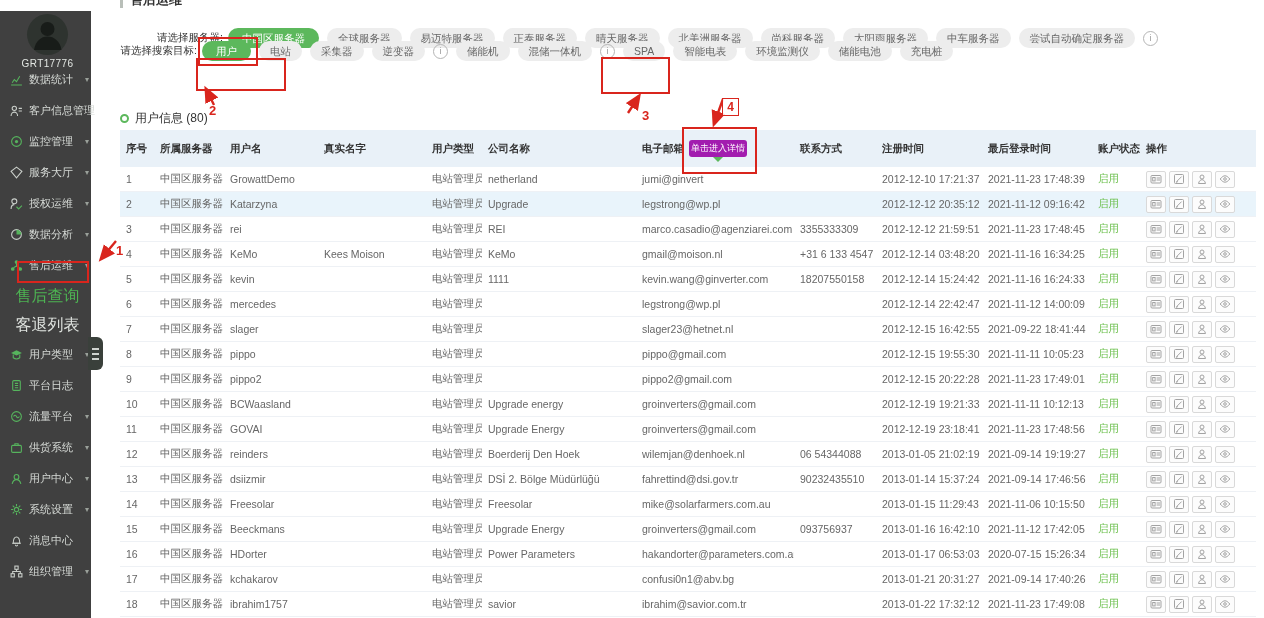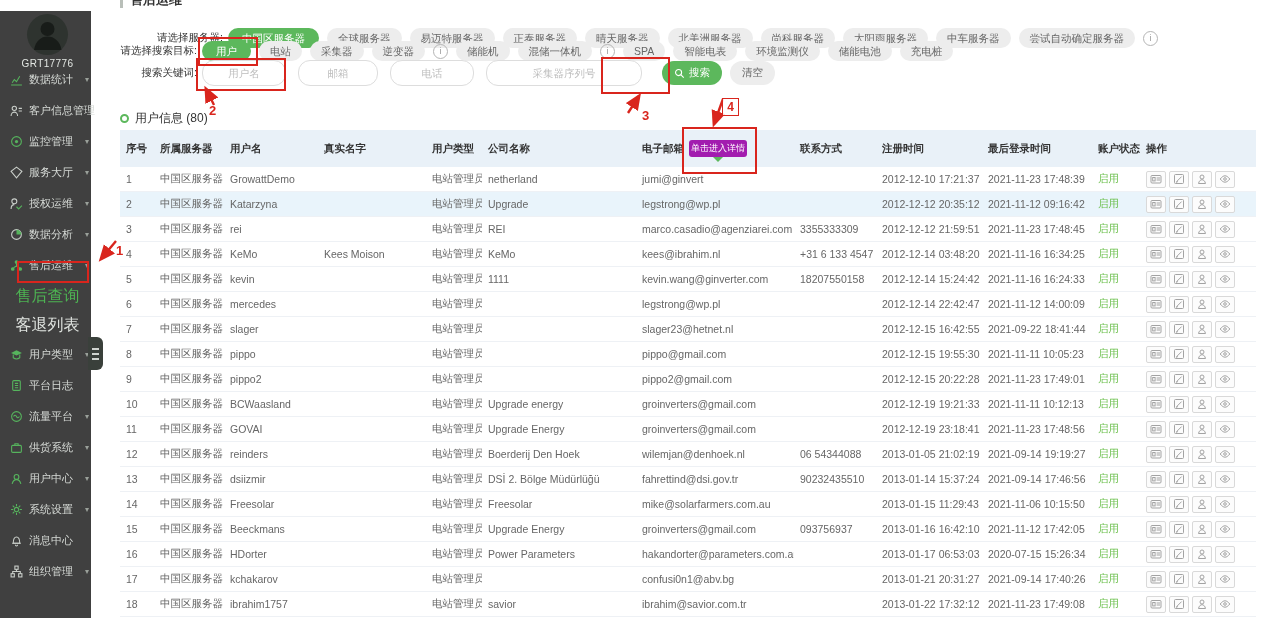--- a/index.html
+++ b/index.html
@@ -275,37 +275,20 @@
           <span class="chip">混储一体机</span>
           <i class="info">i</i>
           <span class="chip">SPA</span>
           <span class="chip">智能电表</span>
           <span class="chip">环境监测仪</span>
           <span class="chip">储能电池</span>
           <span class="chip">充电桩</span>
         </div>
     </div>
 
-    <div class="frow" id="row-keywords">
-      <div class="flabel">搜索关键词:</div>
-      <div class="chips" id="keyword-inputs">
-          <input class="kinput" placeholder="用户名" style="width: 78px;">
-          <input class="kinput" placeholder="邮箱" style="width: 74px;">
-          <input class="kinput" placeholder="电话" style="width: 78px;">
-          <input class="kinput" placeholder="采集器序列号" style="width: 150px;">
-        </div>
-      <button class="btn-search">
-        <svg width="11" height="11" viewBox="0 0 12 12">
-          <circle cx="5" cy="5" r="3.3" stroke="#fff" fill="none" stroke-width="1.2"></circle>
-          <path d="M7.6 7.6l3 3" stroke="#fff" stroke-width="1.2"></path>
-        </svg>
-        <span>搜索</span>
-      </button>
-      <button class="btn-clear">清空</button>
-    </div>
 
     <div class="section-title">
       <span class="dot"></span>
       <span>用户信息 (80)</span>
     </div>
 
     <table class="utable">
       <colgroup id="cols">
           <col style="width: 34px;">
           <col style="width: 70px;">
@@ -463,21 +446,21 @@
               </div>
             </td>
           </tr>
           <tr>
             <td>4</td>
             <td>中国区服务器</td>
             <td>KeMo</td>
             <td>Kees Moison</td>
             <td>电站管理员</td>
             <td>KeMo</td>
-            <td>kees@ibrahim.nl</td>
+            <td>gmail@moison.nl</td>
             <td>+31 6 133 4547 6</td>
             <td>2012-12-14 03:48:20</td>
             <td>2021-11-16 16:34:25</td>
             <td class="status">启用</td>
             <td>
               <div class="ops">
                 <button class="opbtn">
                   <svg viewBox="0 0 12 12" width="12" height="12">
                     <rect x="1" y="2.5" width="10" height="7.5" rx="1"></rect>
                     <rect x="2.7" y="4.5" width="2.4" height="3.4"></rect>

